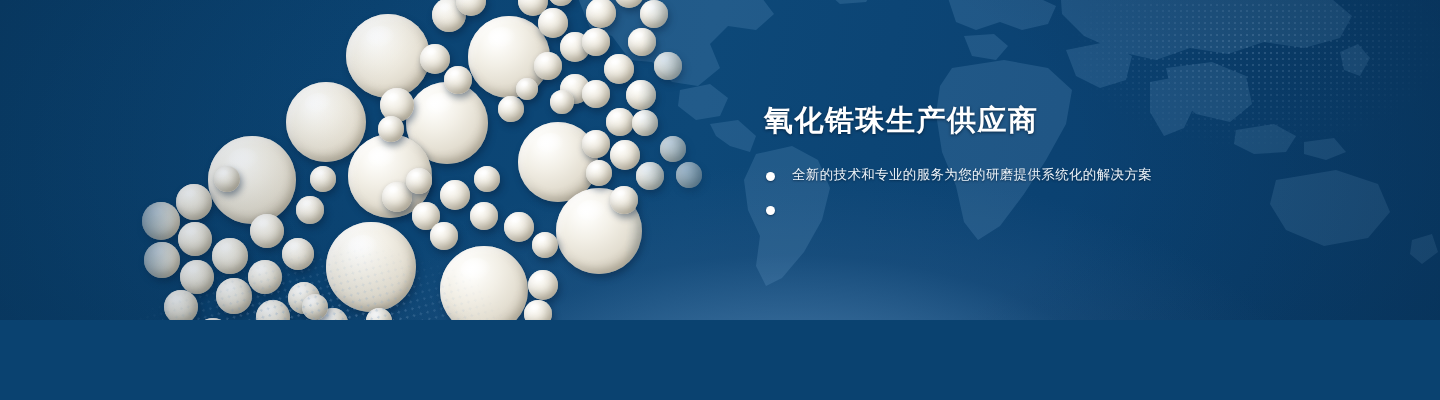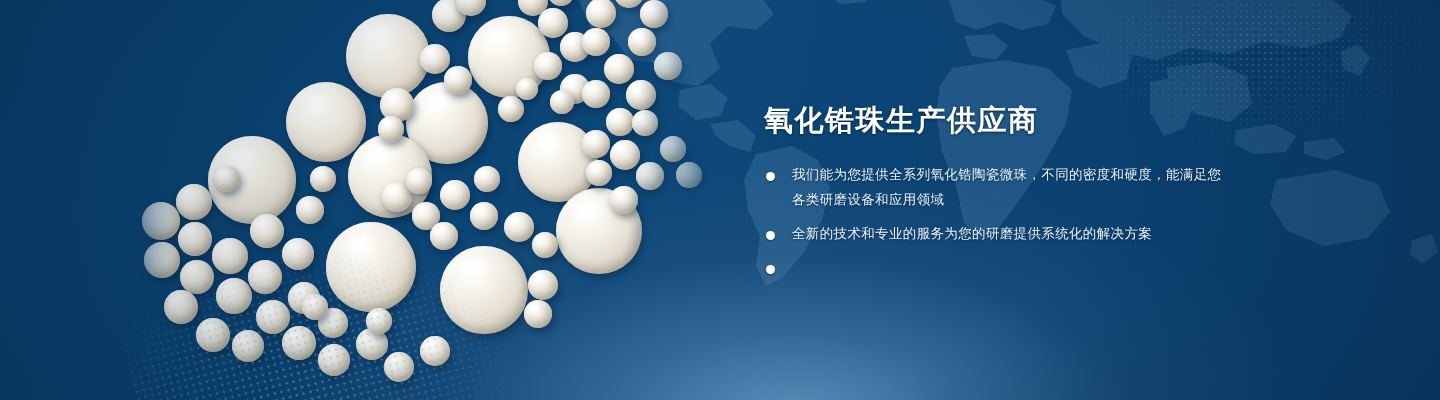--- a/index.html
+++ b/index.html
@@ -6,21 +6,21 @@
   html,body{margin:0;padding:0;}
   body{
     width:1440px;height:400px;overflow:hidden;
     font-family:"Liberation Sans","DejaVu Sans",sans-serif;
     background:#0a4270;
   }
 
   
   .banner{
     position:relative;
-    width:1440px;height:400px;
+    width:1440px;height:320px;
     overflow:hidden;
     background:#a21caf;
   }
 
   
   .bg-base{
     position:absolute;inset:0;
     background:
       radial-gradient(ellipse 620px 300px at 790px 420px,
         rgba(96,148,192,.95) 0%,
@@ -276,24 +276,20 @@
 
   <div class="dots"></div>
 
   <div class="bg-vignette"></div>
 
   <div class="content">
     <h1 class="headline">氧化锆珠生产供应商</h1>
     <ul class="bullets">
       <li class="bullet">
         <span class="dot"></span>
-        <span>我们能为您提供全系列氧化锆陶瓷微珠，不同的密度和硬度，能满足您各类研磨设备和应用领域</span>
-      </li>
-      <li class="bullet">
-        <span class="dot"></span>
         <span>全新的技术和专业的服务为您的研磨提供系统化的解决方案</span>
       </li>
       <li class="bullet">
         <span class="dot"></span>
       </li>
     </ul>
   </div>
 
 </div>
 

